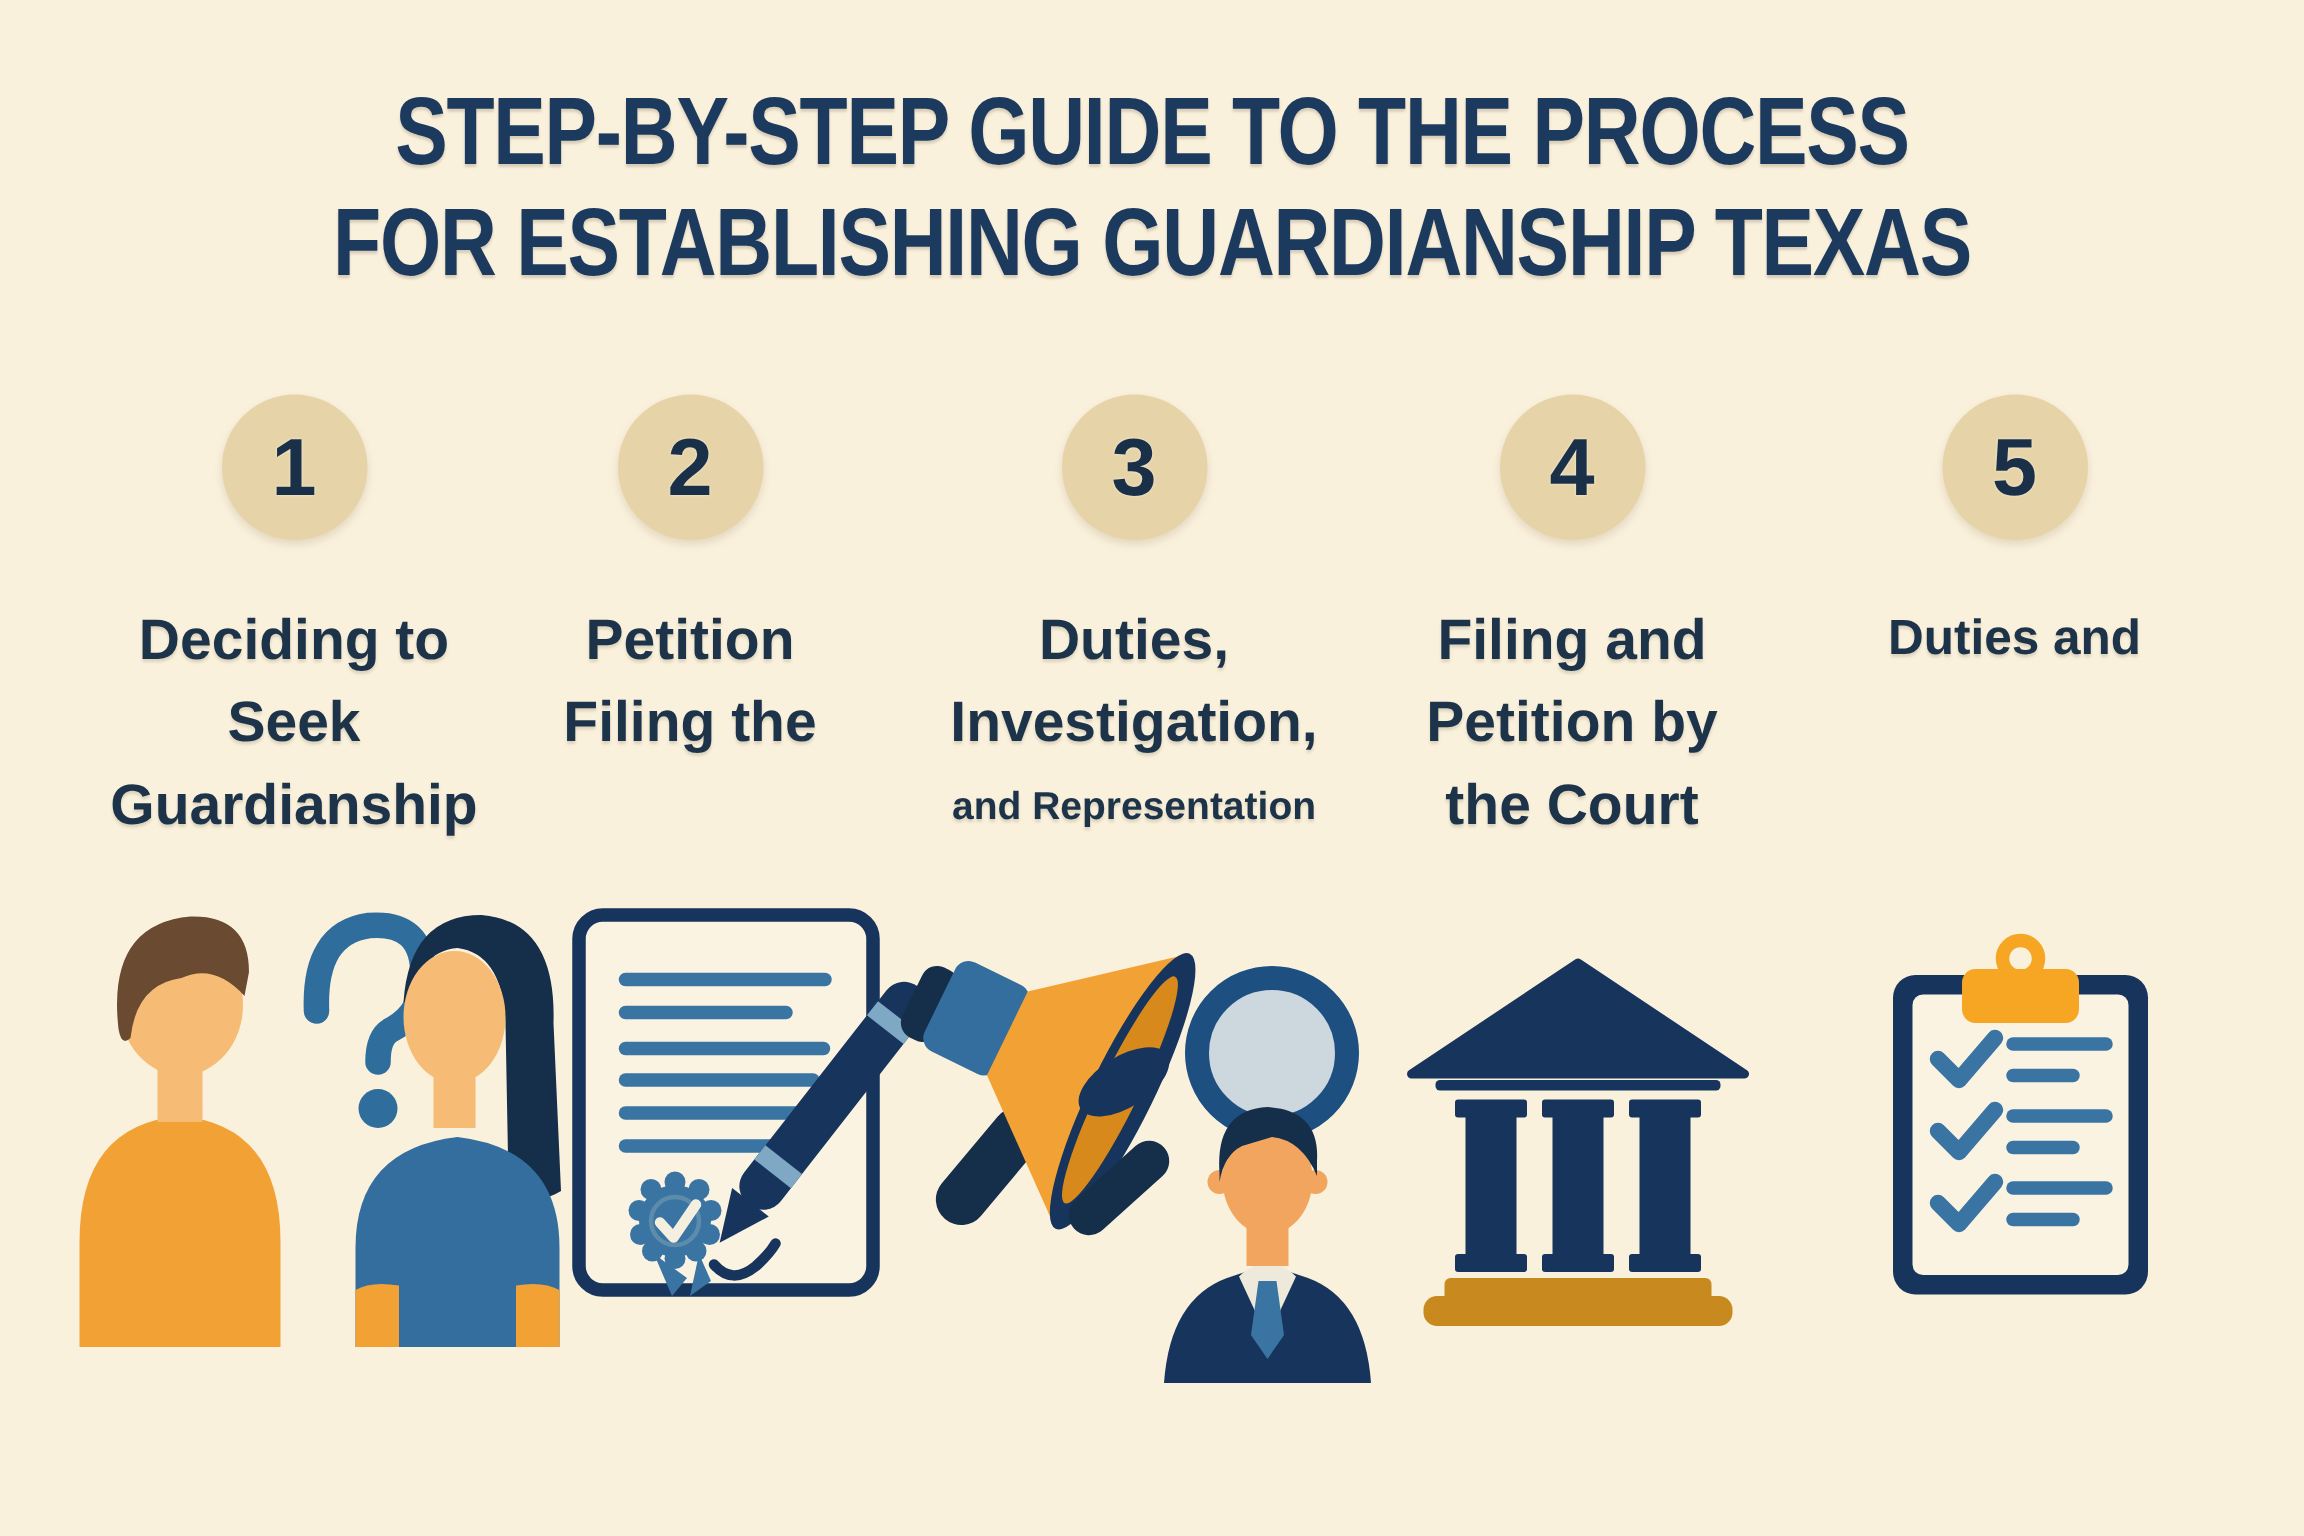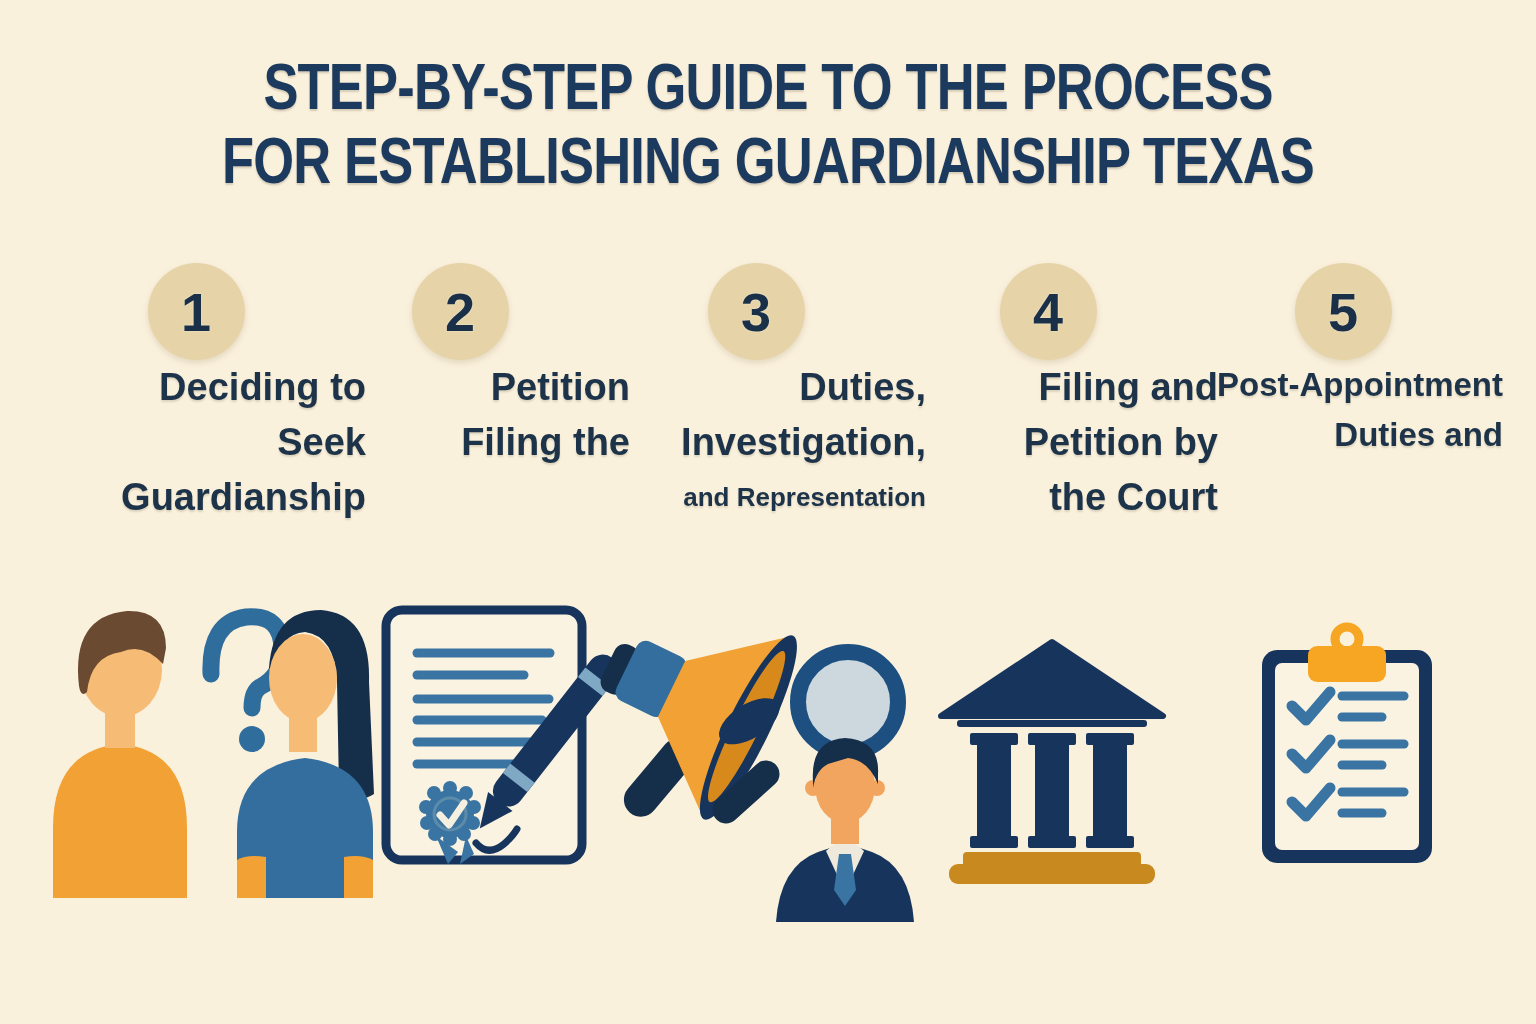--- a/index.html
+++ b/index.html
@@ -16,22 +16,22 @@
   .title{position:absolute;top:50px;left:0;width:1536px;text-align:center;
     transform:scaleX(0.82);transform-origin:50% 0;color:var(--title);
     font-weight:700;font-size:64px;line-height:1.16;letter-spacing:-1px;
     text-shadow:0 2px 2px rgba(90,75,45,.22);white-space:nowrap;}
   .step{position:absolute;top:263px;text-align:center;}
   .badge{width:97px;height:97px;border-radius:50%;background:var(--circle-bg);
     margin:0 auto;display:flex;align-items:center;justify-content:center;
     box-shadow:0 3px 6px rgba(150,125,80,.22);}
   .badge span{font-size:54px;font-weight:700;color:var(--circle-number);
     text-shadow:0 0 2px rgba(250,241,221,.9);}
-  .label{color:var(--label);font-weight:700;font-size:38px;line-height:55px;
-    text-shadow:0 2px 2px rgba(90,75,45,.18);text-align:right;}
+  .label{margin-top:40px;color:var(--label);font-weight:700;font-size:38px;line-height:55px;
+    text-shadow:0 2px 2px rgba(90,75,45,.18);}
   .label .line{white-space:nowrap;}
   .label .line.small{font-size:26px;}
   .step-5 .label{font-size:33px;line-height:50px;}
   .illus{position:absolute;}
 </style>
 </head>
 <body>
 
 <div class="canvas">
 
@@ -81,21 +81,20 @@
       <div class="line">Petition by</div>
       <div class="line">the Court</div>
     </div>
   </section>
 
   <section class="step step-5" style="left:1183px;width:320px;">
     <div class="badge">
         <span>5</span>
       </div>
     <div class="label">
-      <div class="line">Post-Appointment</div>
       <div class="line">Duties and</div>
     </div>
   </section>
 
   <svg class="illus" style="left:25px;top:598px;" width="360" height="300" viewBox="0 0 360 300">
 
     <path d="M28,300 L28,230 Q28,152 95,146 Q162,152 162,230 L162,300 Z" fill="var(--orange,#f2a134)"></path>
     <rect x="80" y="104" width="30" height="46" fill="var(--skin,#f6bb74)"></rect>
     <ellipse cx="96" cy="72" rx="41" ry="47" fill="var(--skin,#f6bb74)"></ellipse>
     <path d="M54,88 Q46,18 102,13 Q141,12 141,50 L138,66 Q118,44 96,54 Q66,58 62,94 Q56,100 54,88 Z" fill="var(--hair-brown,#6b4a32)"></path>

